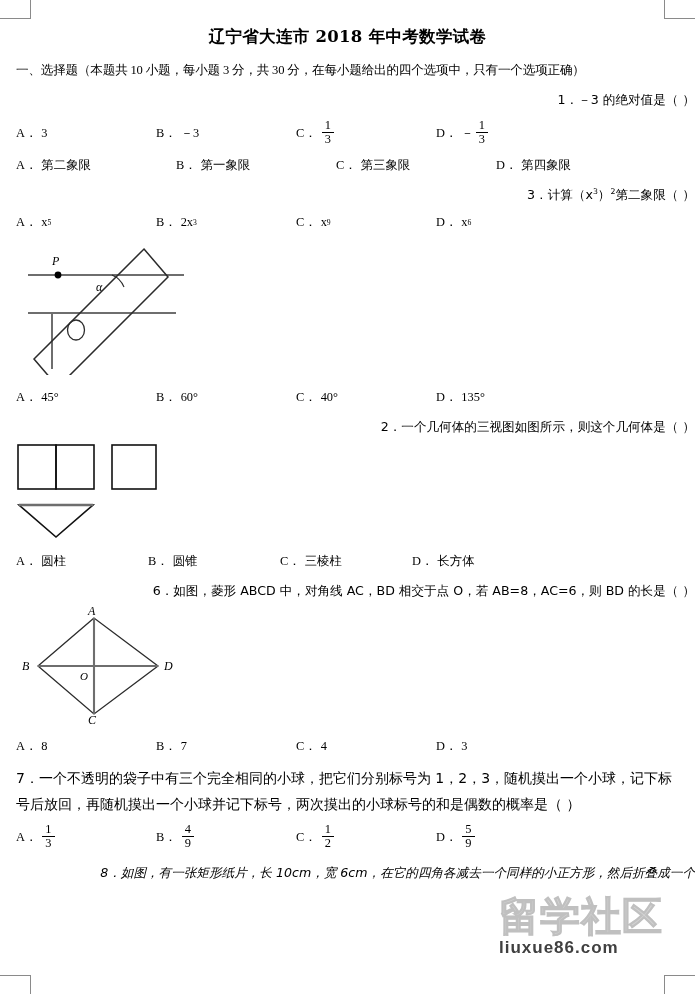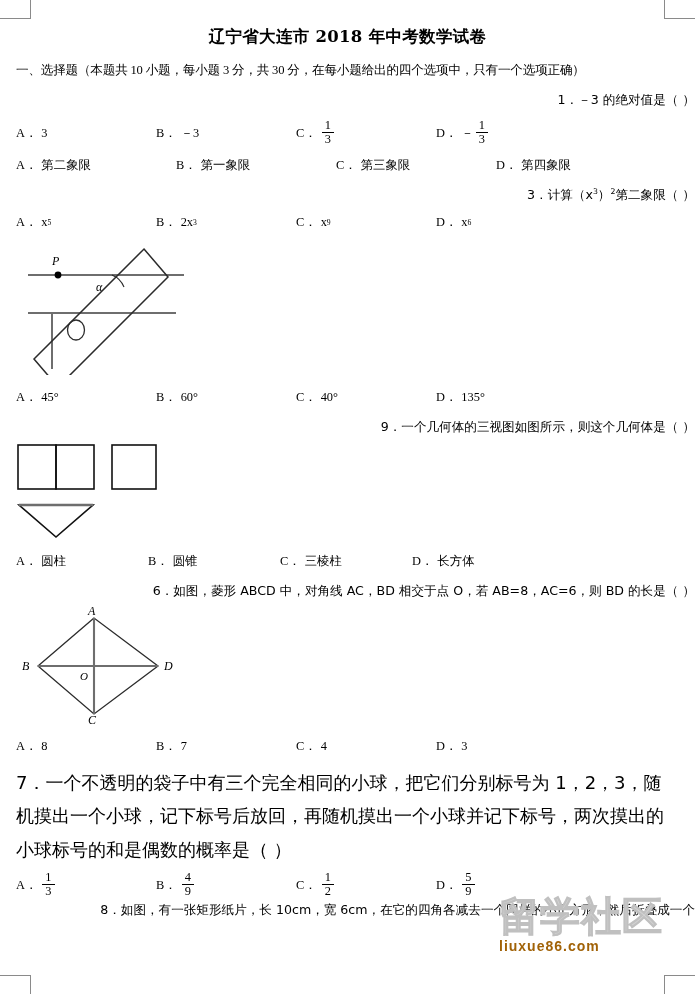--- a/index.html
+++ b/index.html
@@ -56,21 +56,21 @@
 
   .q {
     font-size: 12.6px;
     margin: 11px 0 0 16px;
     line-height: 1.55;
     font-family: "DejaVu Sans", "Liberation Sans", sans-serif;
     text-align: right;
   }
   .q-wrap {
     margin: 11px 16px 0 16px;
-    font-size: 18px;
+    font-size: 14px;
     line-height: 1.85;
     font-family: "DejaVu Sans", "Liberation Sans", sans-serif;
   }
 
   .opts {
     display: flex;
     margin: 10px 0 0 16px;
     font-size: 12.4px;
     font-family: "Liberation Serif", "DejaVu Serif", serif;
   }
@@ -117,23 +117,23 @@
     font-family: "DejaVu Sans", "Liberation Sans", sans-serif;
     font-size: 40px;
     font-weight: bold;
     color: #d3d3d3;
     letter-spacing: 1px;
     line-height: 1;
     -webkit-text-stroke: 1px #c0c0c0;
   }
   .wm-sub {
     font-family: "Liberation Sans", "DejaVu Sans", sans-serif;
-    font-size: 14px;
+    font-size: 17px;
     font-weight: bold;
-    color: #a16207;
+    color: #404040;
     letter-spacing: 1px;
     margin-top: 2px;
   }
 </style>
 </head>
 <body>
 
 <div class="page">
 
   <div class="crop tl"></div>
@@ -249,21 +249,21 @@
     <div class="op">
       <span class="op-lab">C．</span>
       <span>40°</span>
     </div>
     <div class="op">
       <span class="op-lab">D．</span>
       <span>135°</span>
     </div>
   </div>
 
-  <div class="q">9．一个几何体的三视图如图所示，则这个几何体是（      ）</div>
+  <div class="q">2．一个几何体的三视图如图所示，则这个几何体是（      ）</div>
   <div class="fig" style="margin-top:6px;">
     <svg width="200" height="96" viewBox="0 0 200 96">
 
       <rect x="2" y="2" width="38" height="44" fill="none" stroke="#111" stroke-width="1.6"></rect>
       <rect x="40" y="2" width="38" height="44" fill="none" stroke="#111" stroke-width="1.6"></rect>
 
       <rect x="96" y="2" width="44" height="44" fill="none" stroke="#111" stroke-width="1.6"></rect>
 
       <polygon points="3,62 77,62 40,94" fill="none" stroke="#111" stroke-width="1.6"></polygon>
       <line x1="3" y1="62" x2="77" y2="62" stroke="#6e6e6e" stroke-width="2.4"></line>
@@ -348,20 +348,20 @@
     </div>
     <div class="op">
       <span class="op-lab">D．</span>
       <span class="frac">
         <span class="num">5</span>
         <span class="den">9</span>
       </span>
     </div>
   </div>
 
-  <div class="q" style="margin-top:1px;">8．如图，有一张矩形纸片，长 10cm，宽 6cm，在它的四角各减去一个同样的小正方形，然后折叠成一个</div>
+  <div class="q" style="margin-top:12px;font-style:italic;">8．如图，有一张矩形纸片，长 10cm，宽 6cm，在它的四角各减去一个同样的小正方形，然后折叠成一个</div>
 
   <div class="watermark">
     <div class="wm-main">留学社区</div>
     <div class="wm-sub">liuxue86.com</div>
   </div>
 
 </div>
 
 </body></html>

